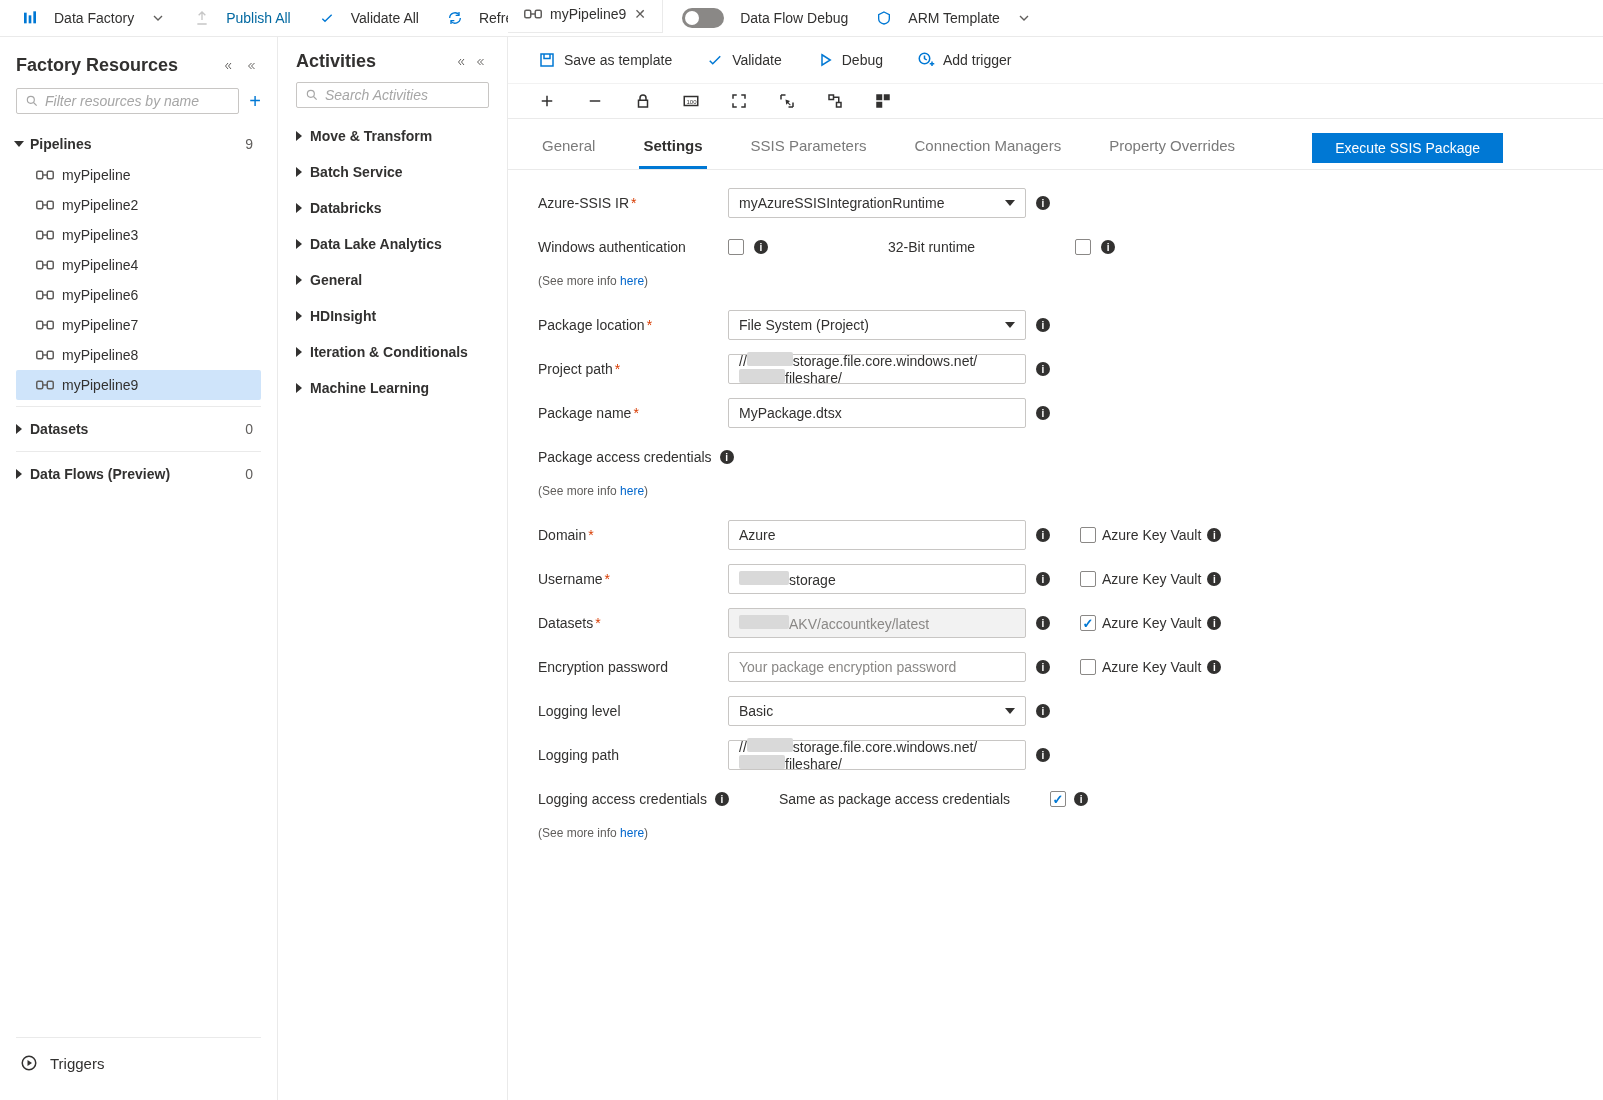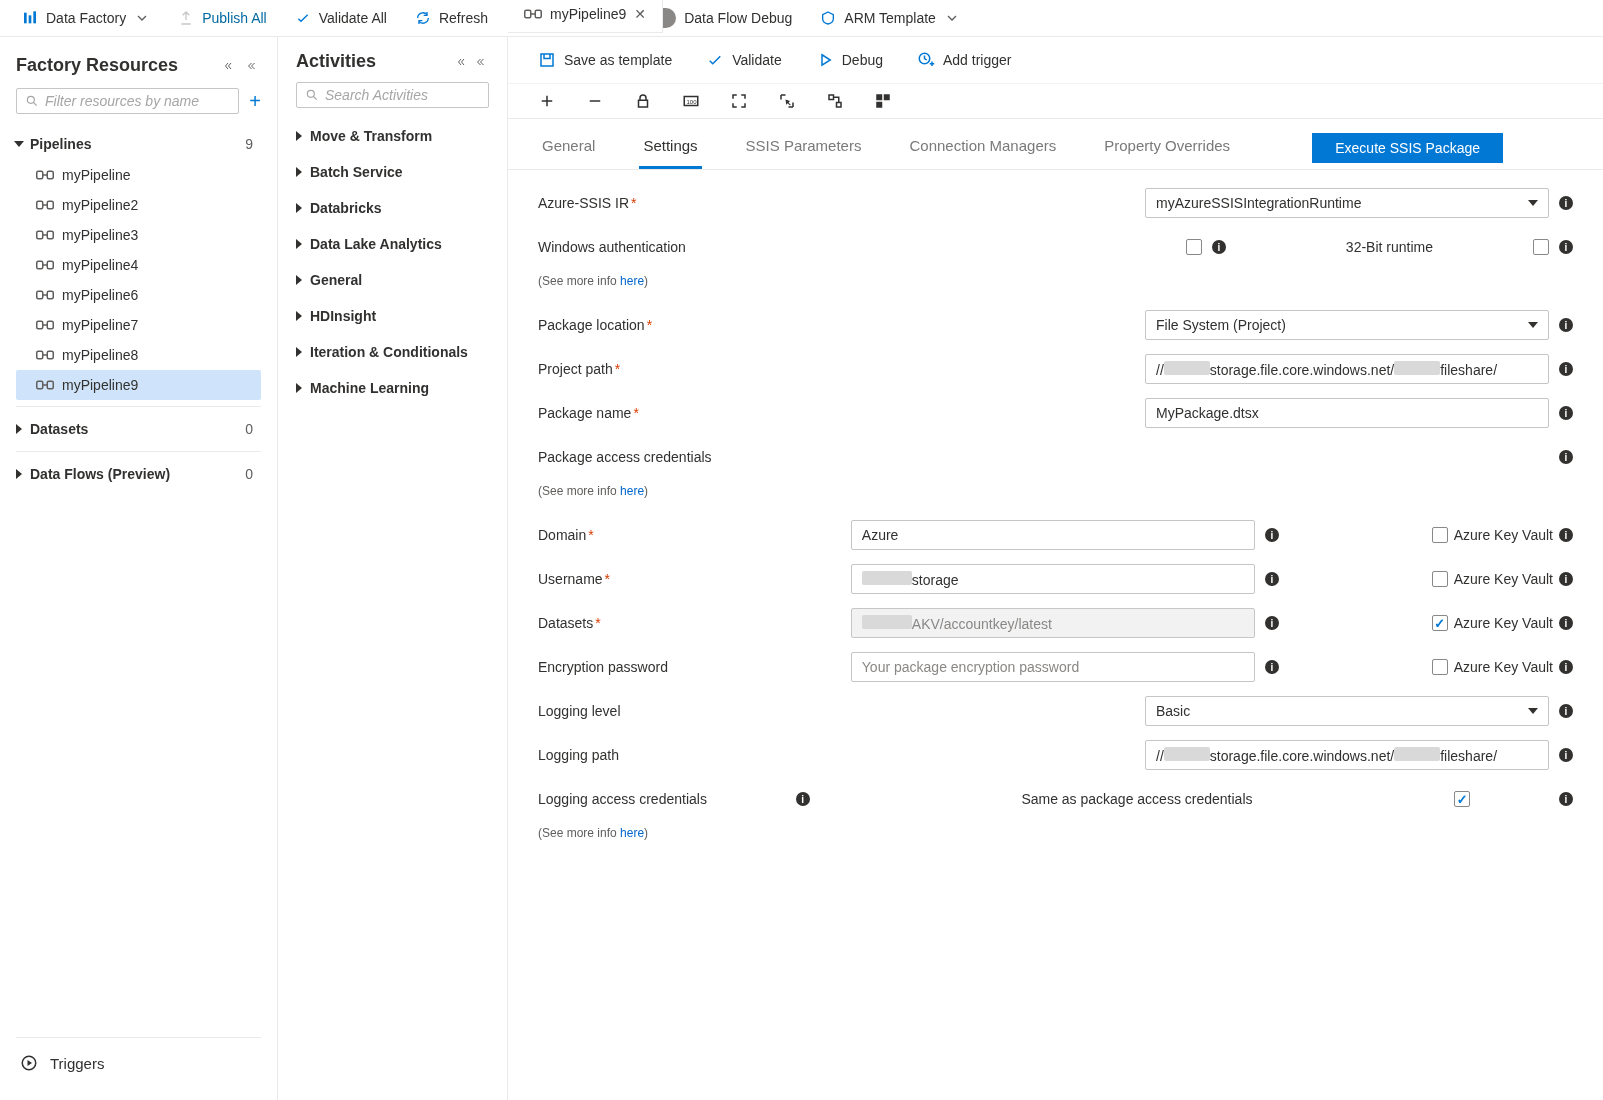--- a/index.html
+++ b/index.html
@@ -1,21 +1,21 @@
 <!DOCTYPE html>
 <html><head>
 <meta charset="utf-8">
 <style>
   * { box-sizing: border-box; font-family: "Segoe UI", -apple-system, sans-serif; }
   body { margin:0; background:#fff; color:#323130; font-size:14px; }
   .root { display:flex; flex-direction:column; height:100vh; }
 
   
   .top-toolbar { display:flex; align-items:center; gap:28px; padding:8px 22px; border-bottom:1px solid #eaeaea; }
-  .top-toolbar .item { display:flex; align-items:center; gap:8px; font-size:14px; color:#323130; cursor:pointer; }
+  .top-toolbar .item { display:flex; align-items:center; gap:16px; font-size:14px; color:#323130; cursor:pointer; }
   .top-toolbar .item.disabled { color:#0369a1; }
   .top-toolbar svg { width:16px; height:16px; flex:0 0 auto; }
   .chev { width:12px; height:12px; }
   .toggle { width:42px; height:20px; border-radius:10px; background:#8a8886; position:relative; }
   .toggle::after { content:""; position:absolute; width:14px; height:14px; border-radius:50%; background:#fff; top:3px; left:3px; }
 
   
   .main { flex:1; display:flex; min-height:0; }
   .sidebar { width:278px; border-right:1px solid #eaeaea; display:flex; flex-direction:column; padding:14px 16px 8px; }
   .sidebar h2 { font-size:18px; font-weight:600; margin:4px 0 12px; display:flex; align-items:center; }
@@ -44,32 +44,32 @@
   .tabstrip { display:flex; border-bottom:1px solid #eaeaea; position:absolute; top:-44px; left:0; background:#fff; }
   .tab { display:flex; align-items:center; gap:8px; padding:10px 16px; border-top:3px solid #0078d4; border-right:1px solid #eaeaea; font-weight:400; }
   .tab .close { font-size:14px; color:#605e5c; cursor:pointer; }
   .canvas-toolbar { display:flex; align-items:center; gap:34px; padding:14px 30px; }
   .canvas-toolbar .btn { display:flex; align-items:center; gap:8px; cursor:pointer; font-size:14px; }
   .canvas-icons { display:flex; gap:30px; padding:8px 30px; align-items:center; border-top:1px solid #f2f2f2; }
   .canvas-icons svg { width:18px; height:18px; color:#323130; }
   .node-box { position:absolute; right:100px; top:96px; background:#0078d4; color:#fff; padding:6px 22px; font-size:14px; border:1px solid #0078d4; }
   .inner-tabs { display:flex; gap:40px; padding:10px 30px 0; border-top:1px solid #eaeaea; border-bottom:1px solid #eaeaea; }
   .inner-tab { padding:8px 4px 12px; color:#7a7a7a; cursor:pointer; font-size:15px; }
-  .inner-tab.active { color:#323130; border-bottom:3px solid #0078d4; font-weight:400; }
+  .inner-tab.active { color:#323130; border-bottom:3px solid #0078d4; font-weight:700; }
 
   
   .form { padding:18px 30px; overflow:auto; flex:1; }
-  .form-row { display:flex; align-items:center; margin-bottom:14px; min-height:30px;justify-content:space-between; }
+  .form-row { display:flex; align-items:center; margin-bottom:14px; min-height:30px; }
   .form-row.tight { margin-bottom:4px; }
   .form-label { width:190px; font-size:14px; color:#323130; }
   .req { color:#d83b01; margin-left:2px; }
   .sub { font-size:12px; color:#605e5c; }
   .sub a { color:#0066cc; }
   .ctrl { display:flex; align-items:center; gap:10px; }
-  .select, .input { width:404px; height:30px; border:1px solid #c8c6c4; border-radius:2px; padding:0 10px; font-size:14px; background:#fff; display:flex; align-items:center; justify-content:space-between; }
+  .select, .input { width:298px; height:30px; border:1px solid #c8c6c4; border-radius:2px; padding:0 10px; font-size:14px; background:#fff; display:flex; align-items:center; justify-content:space-between; }
   .input { color:#323130; }
   .input.placeholder { color:#8a8886; }
   .input.readonly { background:#f2f2f2; color:#8a8886; }
   .info-dot { width:14px; height:14px; border-radius:50%; background:#323130; color:#fff; font-size:10px; display:inline-flex; align-items:center; justify-content:center; cursor:default; font-weight:bold; }
   .chk { width:16px; height:16px; border:1px solid #8a8886; border-radius:2px; display:inline-flex; align-items:center; justify-content:center; background:#fff; }
   .chk.checked::after { content:"✓"; color:#0078d4; font-size:13px; font-weight:bold; }
   .akv { display:flex; align-items:center; gap:6px; margin-left:30px; font-size:14px; }
   .redact { display:inline-block; background:#d9d9d9; border-radius:2px; }
   .dd-caret { width:0;height:0;border-left:5px solid transparent;border-right:5px solid transparent;border-top:6px solid #323130; }
   .col-icon { color:#0078d4; }

